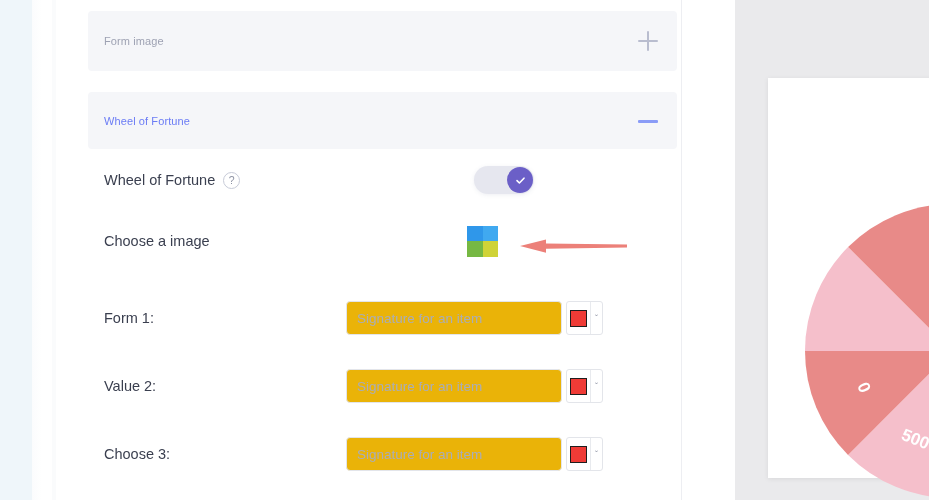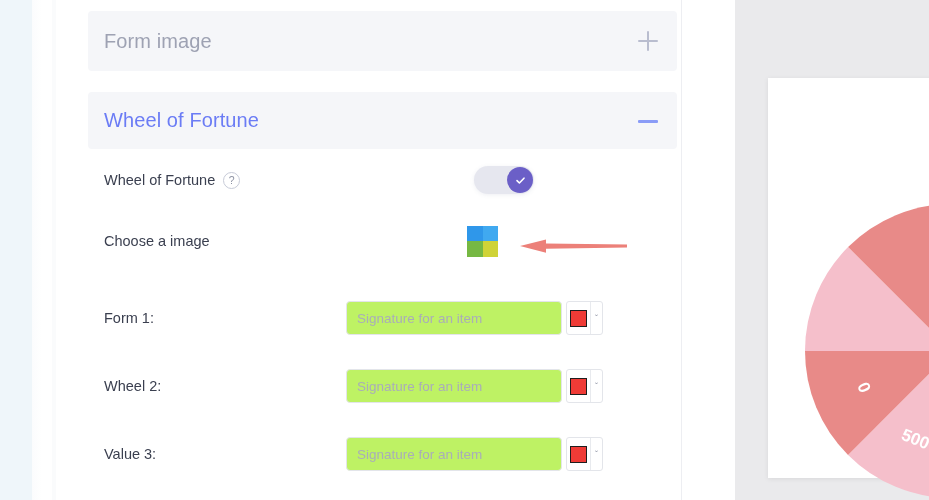--- a/index.html
+++ b/index.html
@@ -73,21 +73,21 @@
     border-radius: 4px;
   }
   .panel-head {
     position: relative;
     height: 100%;
     display: flex;
     align-items: center;
     padding: 0 22px 0 16px;
   }
   .panel-title {
-    font-size: 20px;
+    font-size: 11px;
     letter-spacing: .1px;
   }
   .panel-title.muted { color: #9ea2b3; }
   .panel-title.accent { color: #6b7cf5; }
 
   .panel-toggle {
     position: absolute;
     right: 18px;
     top: 50%;
     transform: translateY(-50%);
@@ -179,21 +179,21 @@
     pointer-events: none;
   }
 
   
   .text-input {
     position: absolute;
     left: 258px;
     width: 216px; height: 34px;
     border: 1px solid #e3e5ea;
     border-radius: 4px;
-    background: #bef264;
+    background: #eab308;
     font-family: "Liberation Sans", sans-serif;
     font-size: 13.5px;
     color: #3a3f4f;
     padding: 0 10px;
     outline: none;
   }
   .text-input::placeholder { color: #a9adb9; }
 
   
   .color-select {
@@ -307,32 +307,32 @@
         <input class="text-input" type="text" placeholder="Signature for an item" style="">
         <div class="color-select">
           <span class="chip-wrap">
             <span class="chip" style="background:#ef3b36"></span>
           </span>
           <span class="caret">ˇ</span>
         </div>
       </div>
 
       <div class="field-row" style="height:68px;">
-        <span class="field-label">Wheel 2:</span>
+        <span class="field-label">Value 2:</span>
         <input class="text-input" type="text" placeholder="Signature for an item" style="">
         <div class="color-select">
           <span class="chip-wrap">
             <span class="chip" style="background:#ef3b36"></span>
           </span>
           <span class="caret">ˇ</span>
         </div>
       </div>
 
       <div class="field-row" style="height:68px;">
-        <span class="field-label">Value 3:</span>
+        <span class="field-label">Choose 3:</span>
         <input class="text-input" type="text" placeholder="Signature for an item" style="">
         <div class="color-select">
           <span class="chip-wrap">
             <span class="chip" style="background:#ef3b36"></span>
           </span>
           <span class="caret">ˇ</span>
         </div>
       </div>
 
     </div>

